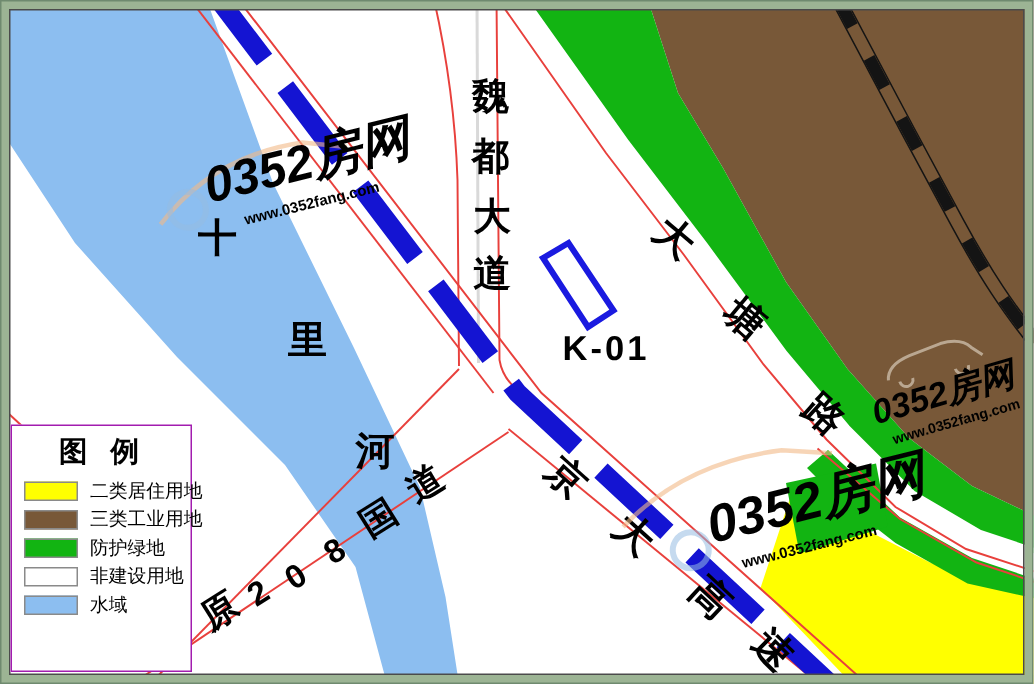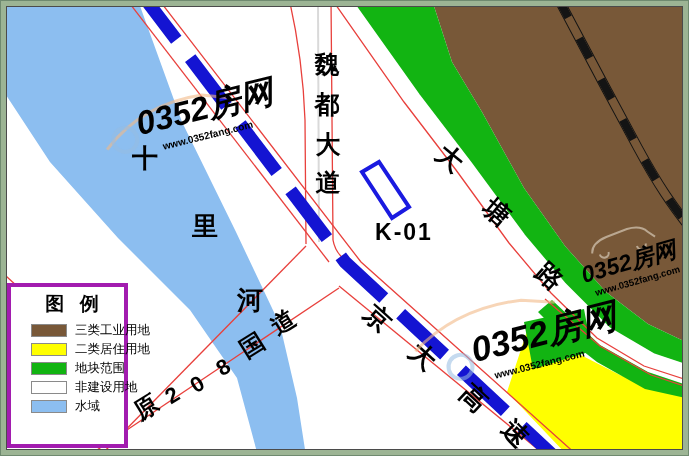--- a/index.html
+++ b/index.html
@@ -4,21 +4,21 @@
 <style>
   html,body{margin:0;padding:0;background:#888;}
   #stage{position:relative;width:689px;height:456px;overflow:hidden;background:#fff;
          font-family:"Liberation Sans","DejaVu Sans",sans-serif;}
   #mapsvg{position:absolute;left:0;top:0;}
   #mapsvg text{fill:#000;font-family:"Liberation Sans","DejaVu Sans",sans-serif;font-weight:600;}
   .cjk{font-size:26px;}
   .wm-big{font-weight:700;font-style:italic;}
   
   #legend{position:absolute;left:7px;top:283px;width:121px;height:165px;background:#fff;
-          border:4px solid #a21caf;box-sizing:border-box;padding:3px 0 0 20px;z-index:5;}
+          border:1px solid #a21caf;box-sizing:border-box;padding:3px 0 0 8px;z-index:5;}
   #legend .title{text-align:center;font-size:19px;font-weight:700;letter-spacing:5px;
                  margin:1px 6px 4px 0;color:#000;}
   .lrow{display:flex;align-items:center;height:19px;}
   .sw{width:36px;height:13px;border:1px solid #8a8a8a;box-sizing:border-box;flex:0 0 auto;background:#fff;}
   .sw .bar{height:5px;margin:3px 2px;}
   .sw .bar.dash{background:repeating-linear-gradient(90deg,#1414d2 0 7px,#ffffff 7px 11px);}
   .sw .bar.solid{background:#1414d2;}
   .lrow .lab{font-size:12.5px;margin-left:8px;color:#000;white-space:nowrap;font-weight:500;}
 </style>
 </head>
@@ -130,30 +130,30 @@
       <rect x="683" y="0" width="6" height="456" fill="#9CB494"></rect>
       <rect x="6.5" y="6.5" width="676" height="443" fill="none" stroke="#4b4b4b" stroke-width="1"></rect>
       <rect x="0.5" y="0.5" width="688" height="455" fill="none" stroke="#6f8a6f" stroke-width="1"></rect>
     </g>
   </svg>
 
   <div id="legend">
     <div class="title">图 例</div>
 
     <div class="lrow">
+      <div class="sw" style="background: rgb(255, 255, 0);"></div>
+      <div class="lab">二类居住用地</div>
+    </div>
+    <div class="lrow">
       <div class="sw" style="background: rgb(120, 88, 56);"></div>
       <div class="lab">三类工业用地</div>
     </div>
     <div class="lrow">
-      <div class="sw" style="background: rgb(255, 255, 0);"></div>
-      <div class="lab">二类居住用地</div>
-    </div>
-    <div class="lrow">
       <div class="sw" style="background: rgb(18, 180, 18);"></div>
-      <div class="lab">地块范围</div>
+      <div class="lab">防护绿地</div>
     </div>
     <div class="lrow">
       <div class="sw"></div>
       <div class="lab">非建设用地</div>
     </div>
     <div class="lrow">
       <div class="sw" style="background: rgb(140, 190, 240);"></div>
       <div class="lab">水域</div>
     </div>
   </div>

